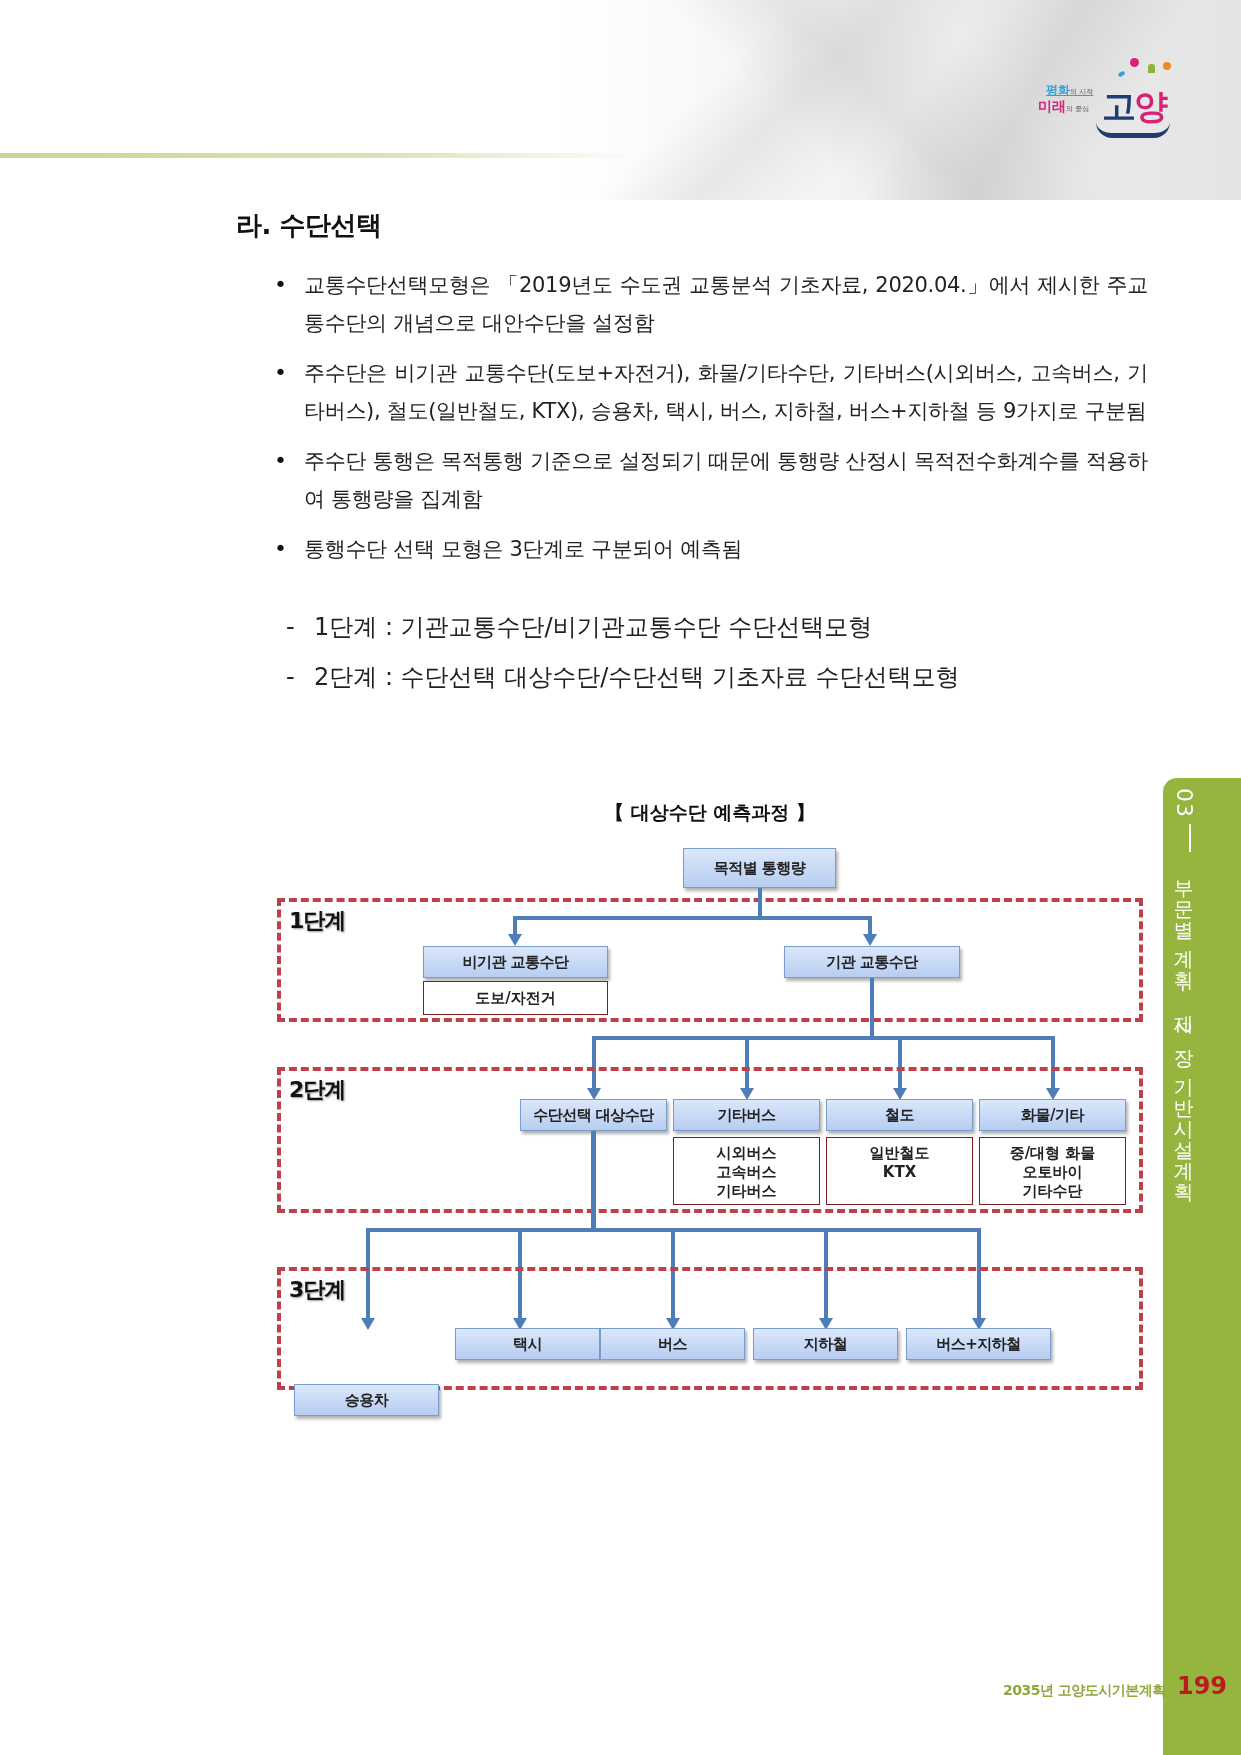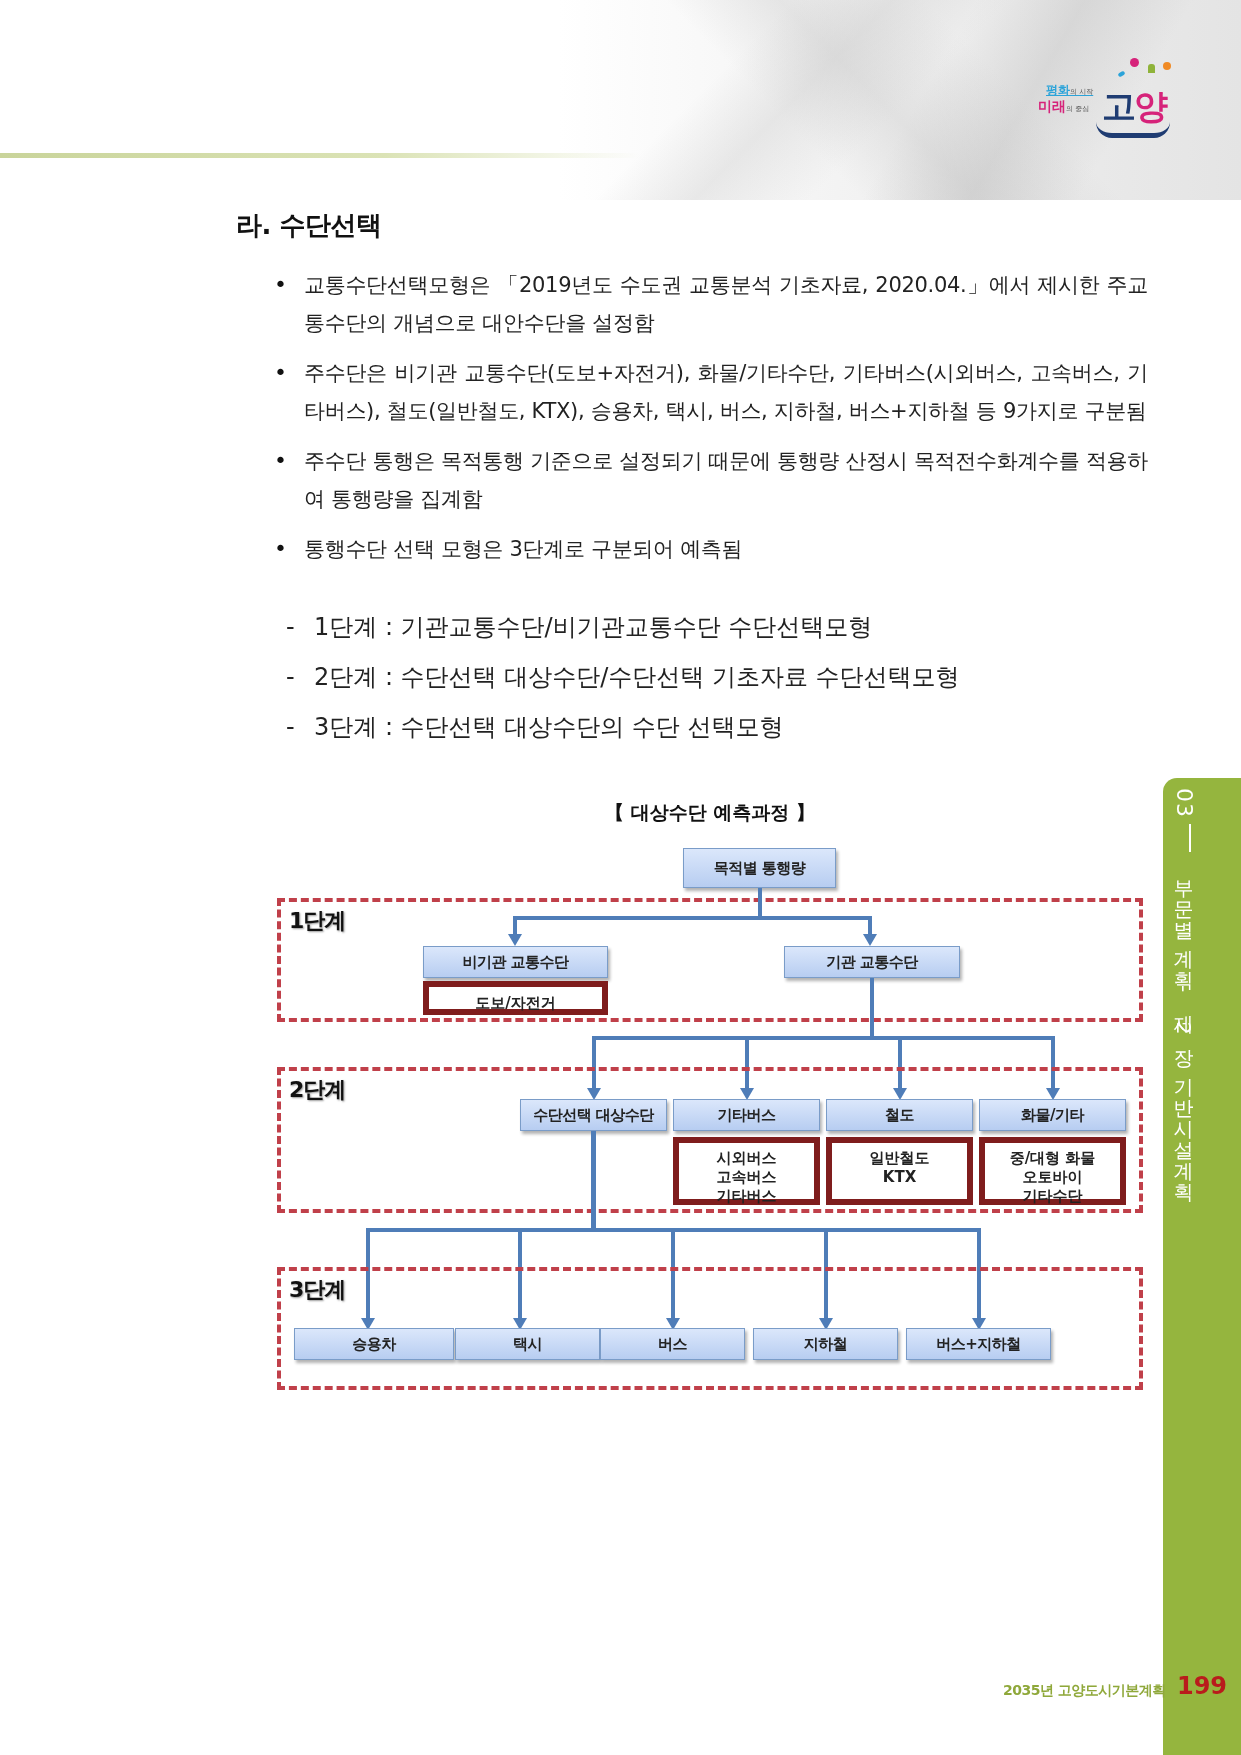--- a/index.html
+++ b/index.html
@@ -47,21 +47,21 @@
   .stage { position: absolute; border: 4px dashed #c0404a; }
   .stage-label { position: absolute; left: 8px; top: 4px; font-size: 22px; font-weight: bold; color: #111; text-shadow: 1px 1px 2px #999; letter-spacing: -1px; }
 
   .nbox {
     position: absolute; height: 32px; border: 1px solid #7a9cc8;
     background: linear-gradient(180deg, #dbe7fb 0%, #b7cdf1 100%);
     box-shadow: 2px 3px 3px rgba(0,0,0,0.3);
     font-size: 15px; color: #222; font-weight: bold; text-align: center; line-height: 30px; letter-spacing: -0.5px;
   }
   .wbox {
-    position: absolute; border: 6px solid #7f1d1d; background: #fff;
+    position: absolute; border: 1px solid #7f1d1d; background: #fff;
     font-size: 15px; color: #222; font-weight: bold; text-align: center; line-height: 19px; padding-top: 6px;
   }
   .wbox span { display: block; }
 
   .line { position: absolute; background: #4f7db8; }
   .arrow { position: absolute; width: 0; height: 0; border-left: 7px solid transparent; border-right: 7px solid transparent; border-top: 12px solid #4f7db8; }
 
   
   .side-tab {
     position: absolute; left: 1163px; top: 778px; width: 78px; height: 977px;
@@ -98,21 +98,20 @@
 
 <div class="bullets">
   <div class="bullet">교통수단선택모형은 「2019년도 수도권 교통분석 기초자료, 2020.04.」에서 제시한 주교통수단의 개념으로 대안수단을 설정함</div>
   <div class="bullet">주수단은 비기관 교통수단(도보+자전거), 화물/기타수단, 기타버스(시외버스, 고속버스, 기타버스), 철도(일반철도, KTX), 승용차, 택시, 버스, 지하철, 버스+지하철 등 9가지로 구분됨</div>
   <div class="bullet">주수단 통행은 목적통행 기준으로 설정되기 때문에 통행량 산정시 목적전수화계수를 적용하여 통행량을 집계함</div>
   <div class="bullet">통행수단 선택 모형은 3단계로 구분되어 예측됨</div>
 </div>
 <div class="subs">
   <div class="sub">1단계 : 기관교통수단/비기관교통수단 수단선택모형</div>
   <div class="sub">2단계 : 수단선택 대상수단/수단선택 기초자료 수단선택모형</div>
-  <div class="sub">3단계 : 수단선택 대상수단의 수단 선택모형</div>
 </div>
 
 <div class="diagram-title">【 대상수단 예측과정 】</div>
 
 <div class="nbox" style="left:683px; top:848px; width:153px; height:40px; line-height:38px;">목적별 통행량</div>
 
 <div class="stage" style="left:277px; top:898px; width:866px; height:124px;">
   <div class="stage-label">1단계</div>
 </div>
 <div class="line" style="left:758px; top:888px; width:4px; height:30px;"></div>
@@ -169,21 +168,21 @@
 <div class="line" style="left:977px; top:1228px; width:4px; height:94px;"></div>
 <div class="arrow" style="left:361px; top:1318px;"></div>
 <div class="arrow" style="left:513px; top:1318px;"></div>
 <div class="arrow" style="left:666px; top:1318px;"></div>
 <div class="arrow" style="left:819px; top:1318px;"></div>
 <div class="arrow" style="left:972px; top:1318px;"></div>
 
 <div class="stage" style="left:277px; top:1267px; width:866px; height:123px;">
   <div class="stage-label">3단계</div>
 </div>
-<div class="nbox" style="left:294px; top:1328px; width:160px;">승용차</div>
+<div class="nbox" style="left:294px; top:1384px; width:145px;">승용차</div>
 <div class="nbox" style="left:447px; top:1328px; width:145px;margin-left:8px;">택시</div>
 <div class="nbox" style="left:600px; top:1328px; width:145px;">버스</div>
 <div class="nbox" style="left:753px; top:1328px; width:145px;">지하철</div>
 <div class="nbox" style="left:906px; top:1328px; width:145px;">버스+지하철</div>
 
 <div class="side-tab"></div>
 <div class="side-text">
   <span class="side-num">03</span><span class="side-sep"></span>
   <span>부문별 계획 - 제2장 기반시설계획</span>
 </div>

